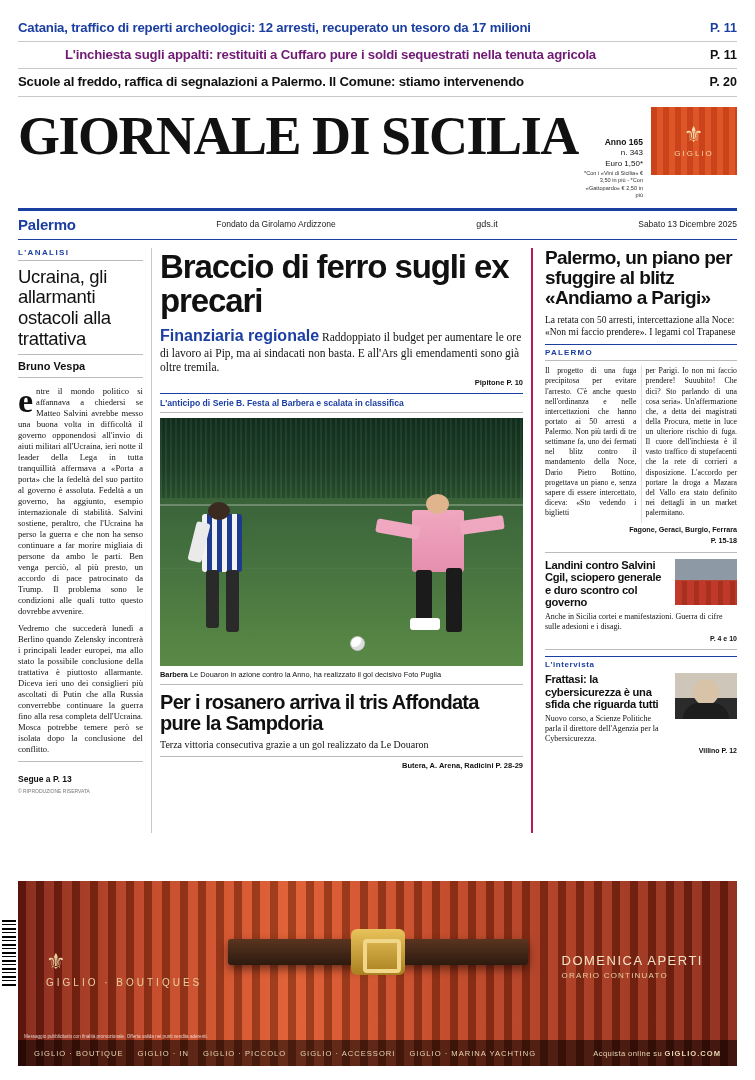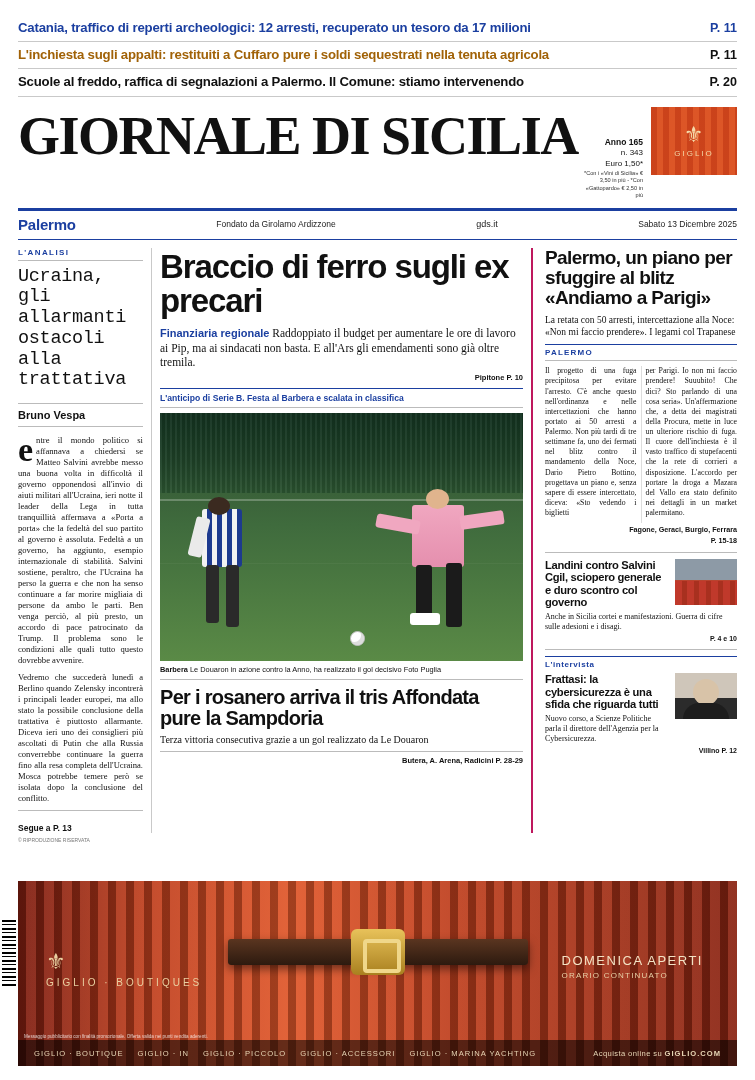--- a/index.html
+++ b/index.html
@@ -99,23 +99,23 @@
   .col-left { width:134px; flex:0 0 134px; padding-right:8px; border-right:1px solid #c9c9c9; }
   .col-mid  { flex:1 1 auto; padding:0 8px; }
   .col-right{ width:206px; flex:0 0 206px; padding-left:12px; border-left:2px solid #be185d; }
 
   .kicker {
     font-family:"Liberation Sans", sans-serif;
     font-size:8px; font-weight:bold; letter-spacing:1.4px;
     color:#1b3fa0; border-bottom:1px solid #bbb; padding-bottom:3px; margin-bottom:6px;
   }
   .an-title {
-    font-family:Liberation Mono, monospace;
+    font-family:Liberation Sans, sans-serif;
     font-size:18.5px; line-height:1.12; font-weight:normal; letter-spacing:-.3px;
-    margin-bottom:12px;
+    margin-bottom:4px;
   }
   .author {
     font-family:"Liberation Sans", sans-serif;
     font-weight:bold; font-size:11px;
     border-top:1px solid #bbb; border-bottom:1px solid #bbb;
     padding:5px 0; margin-bottom:8px;
   }
   .analysis-body {
     font-size:8.6px; line-height:1.28; text-align:justify; hyphens:auto;
     column-count:1;
@@ -136,21 +136,21 @@
   .lead-title {
     font-family:"Liberation Sans", sans-serif;
     font-weight:bold; font-size:33px; line-height:1.04; letter-spacing:-1.1px;
     margin:2px 0 8px 0;
   }
   .lead-sub {
     font-size:11.5px; line-height:1.22; margin-bottom:4px;
   }
   .lead-sub .blue {
     font-family:"Liberation Sans", sans-serif;
-    color:#1b3fa0; font-weight:bold; font-size:11px;
+    color:#1b3fa0; font-weight:bold; font-size:16px;
   }
   .byline-right {
     text-align:right; font-family:"Liberation Sans", sans-serif;
     font-size:7.5px; font-weight:bold; margin-bottom:6px;
   }
   .sport-kicker {
     font-family:"Liberation Sans", sans-serif;
     font-weight:bold; font-size:8.6px; color:#1b3fa0;
     border-top:1px solid #1b3fa0; border-bottom:1px solid #bbb;
     padding:4px 0; margin-bottom:5px;
@@ -301,21 +301,21 @@
 <body>
 
 <div class="page">
 
   <div class="teasers">
     <div class="teaser teaser-blue">
       <div class="teaser-text" style="color: rgb(27, 63, 160);">Catania, traffico di reperti archeologici: 12 arresti, recuperato un tesoro da 17 milioni</div>
       <div class="teaser-page" style="color: rgb(27, 63, 160);">P.  11</div>
     </div>
     <div class="teaser">
-      <div class="teaser-text" style="color: #a16207;">L'inchiesta sugli appalti: restituiti a Cuffaro pure i soldi sequestrati nella tenuta agricola</div>
+      <div class="teaser-text" style="color: #701a75; margin-left: 47px;">L'inchiesta sugli appalti: restituiti a Cuffaro pure i soldi sequestrati nella tenuta agricola</div>
       <div class="teaser-page" style="color: rgb(17, 17, 17);">P.  11</div>
     </div>
     <div class="teaser">
       <div class="teaser-text" style="color: rgb(17, 17, 17);">Scuole al freddo, raffica di segnalazioni a Palermo. Il Comune: stiamo intervenendo</div>
       <div class="teaser-page" style="color: rgb(17, 17, 17);">P.  20</div>
     </div>
   </div>
 
   <div class="masthead">
     <div class="logo">GIORNALE DI SICILIA</div>

